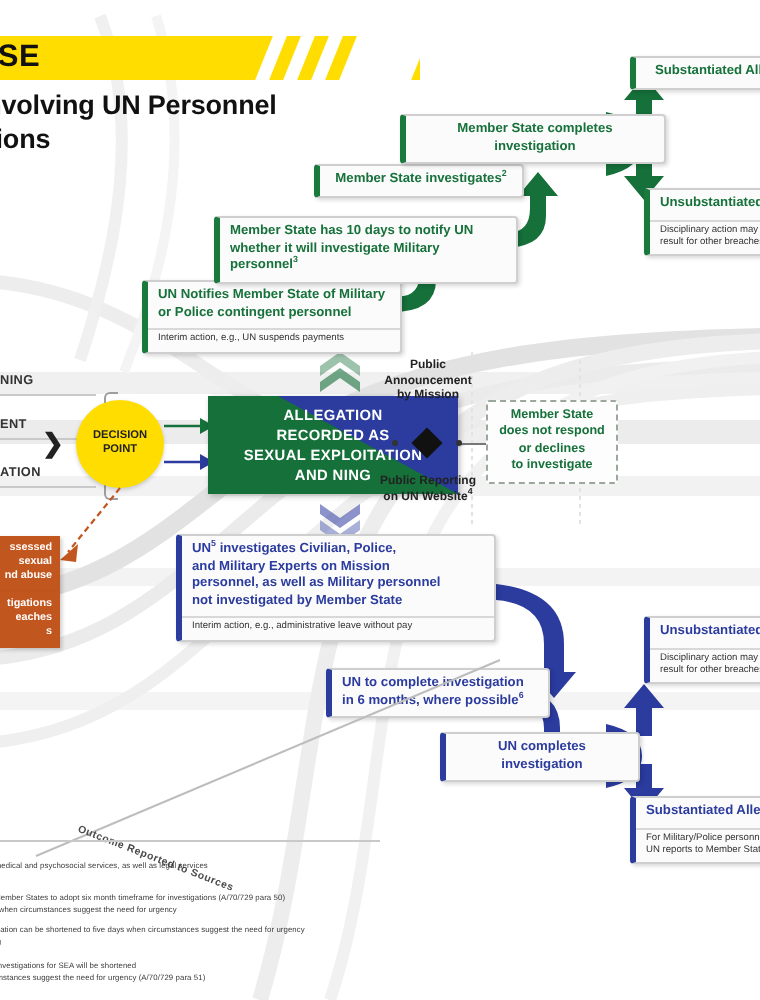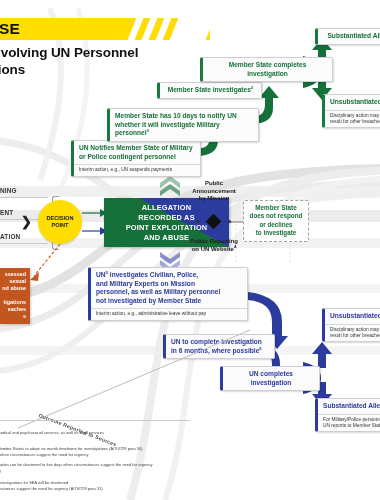--- a/index.html
+++ b/index.html
@@ -236,22 +236,22 @@
     <line x1="229" y1="222" x2="300" y2="222" stroke="#777" stroke-width="1"></line>
   </svg>
 
   <div id="allegation">
     <div class="half-g"></div>
     <div class="half-b"></div>
     <div class="txt">
       <div>
         <span>ALLEGATION</span><br>
         <span>RECORDED AS</span><br>
-        <span>POINT EXPLOITATION</span><br>
-        <span>AND ABUSE</span>
+        <span>SEXUAL EXPLOITATION</span><br>
+        <span>AND NING</span>
       </div>
     </div>
   </div>
 
   <div class="orange" style="left:-22px;top:268px;width:52px;">
     <div>ssessed</div>
     <div>sexual</div>
     <div>nd abuse</div>
   </div>
   <div class="orange" style="left:-22px;top:296px;width:52px;">

